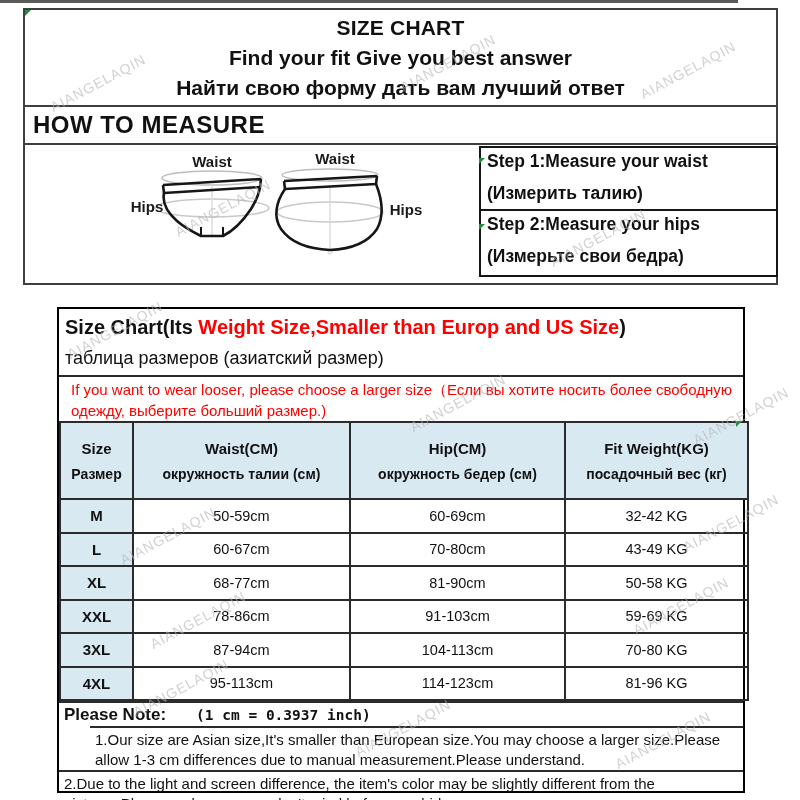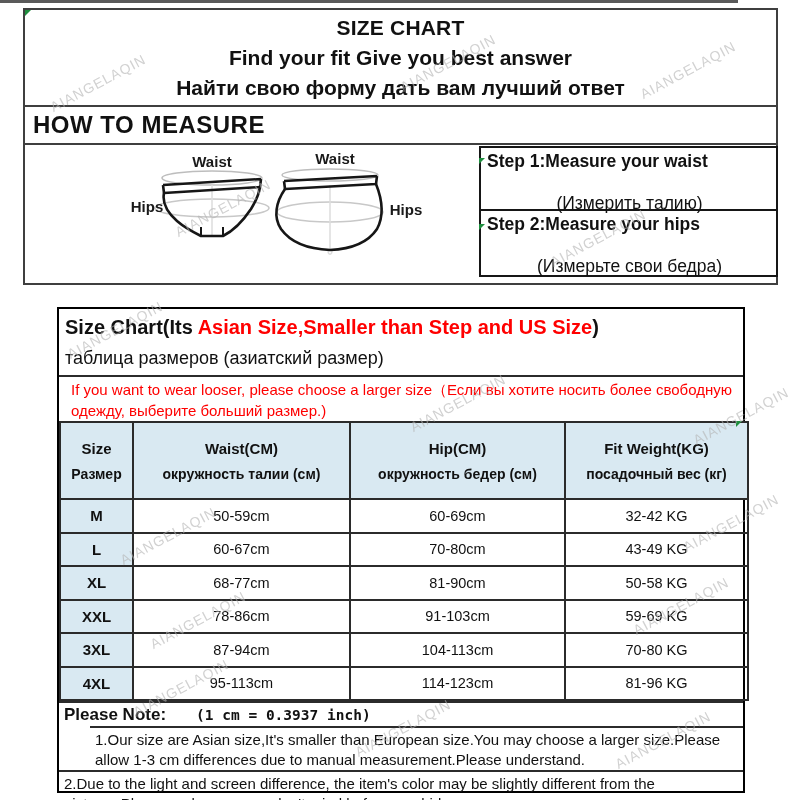--- a/index.html
+++ b/index.html
@@ -30,21 +30,21 @@
     letter-spacing:.5px;
   }
   .content-row { position:relative; height:133px; }
   .steps-col { position:absolute; left:454px; top:1px; width:299px; }
   .step-cell {
     border:2px solid #161616; background:#fff; height:65px;
     padding:3px 4px 12px 6px;
   }
   .step-cell + .step-cell { border-top:none; height:66px; }
   .step-l1 { font-size:17.5px; font-weight:bold; }
-  .step-l2 { font-size:17.5px; font-weight:normal; text-align:center; margin-top:21px; }
+  .step-l2 { font-size:17.5px; font-weight:bold; margin-top:11px; }
 
   
   .sheet-bottom {
     position:absolute; left:57px; top:307px; width:688px; height:486px;
     border:2px solid #000; background:#fff;
   }
   .bt-title { height:37px; padding:7px 6px 0 6px; font-size:20px; font-weight:bold; }
   .bt-title .red { color:#ff0000; }
   .bt-sub { height:29px; padding:2px 6px 0 6px; font-size:18px; }
   .bt-rednote {
@@ -125,21 +125,21 @@
       <div class="step-cell">
         <div class="step-l1">Step 2:Measure your hips</div>
         <div class="step-l2">(Измерьте свои бедра)</div>
       </div>
     </div>
   </div>
 </div>
 
 <div class="sheet-bottom">
   <div class="bt-title">
-    <span>Size Chart(Its </span><span class="red">Asian Size,Smaller than Step and US Size</span><span>)</span>
+    <span>Size Chart(Its </span><span class="red">Weight Size,Smaller than Europ and US Size</span><span>)</span>
   </div>
   <div class="bt-sub">таблица размеров (азиатский размер)</div>
   <div class="bt-rednote">If you want to wear looser, please choose a larger size（Если вы хотите носить более свободную одежду, выберите больший размер.)</div>
 
   <table class="size-table">
     <colgroup>
         <col style="width:73px">
         <col style="width:217px">
         <col style="width:215px">
         <col style="width:183px">

